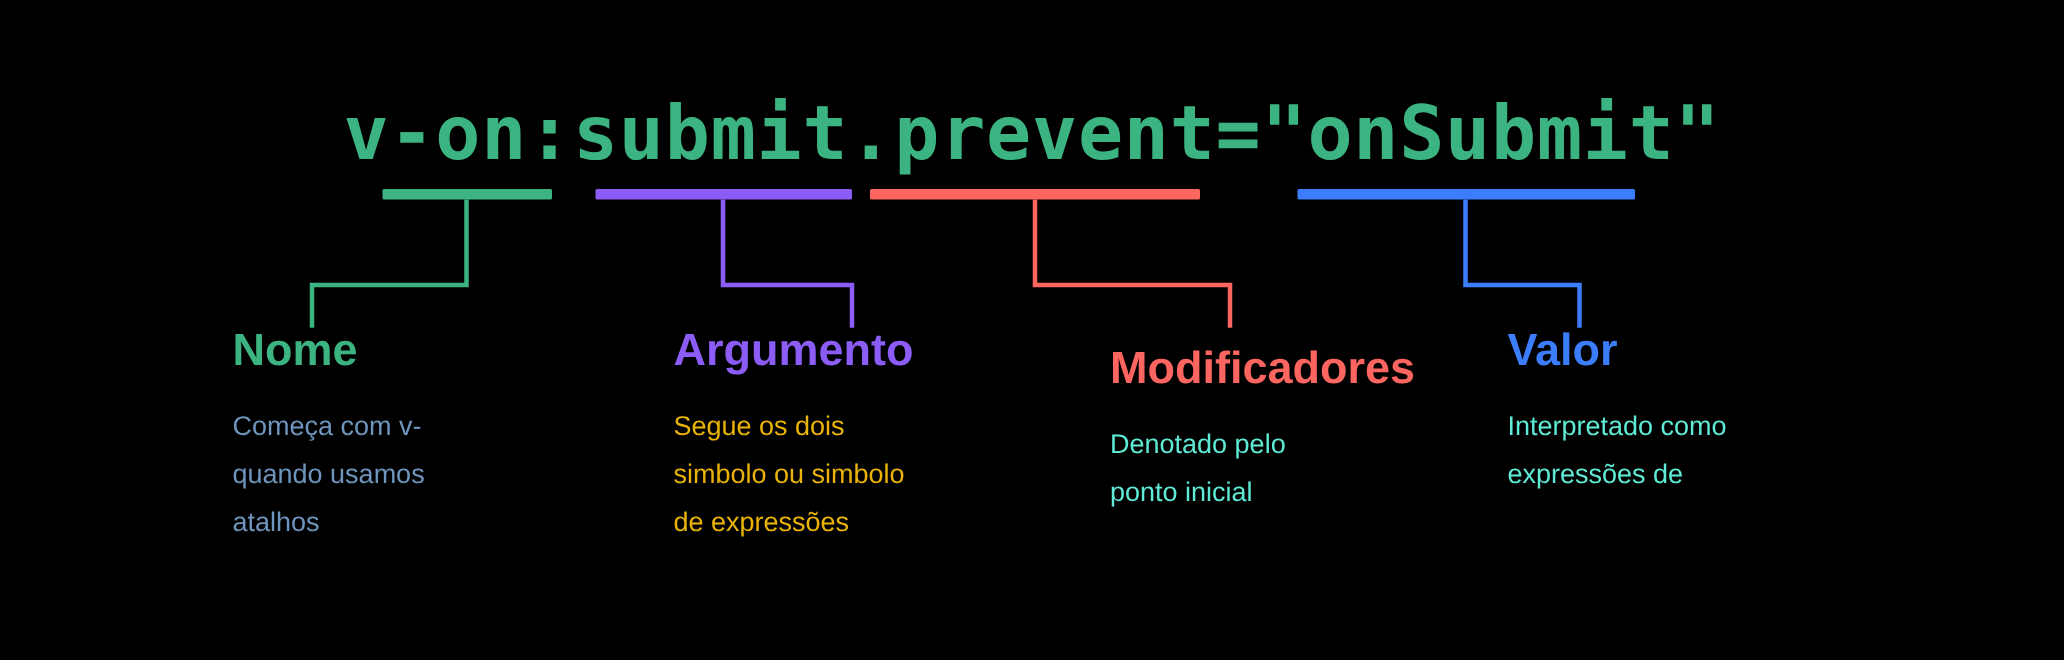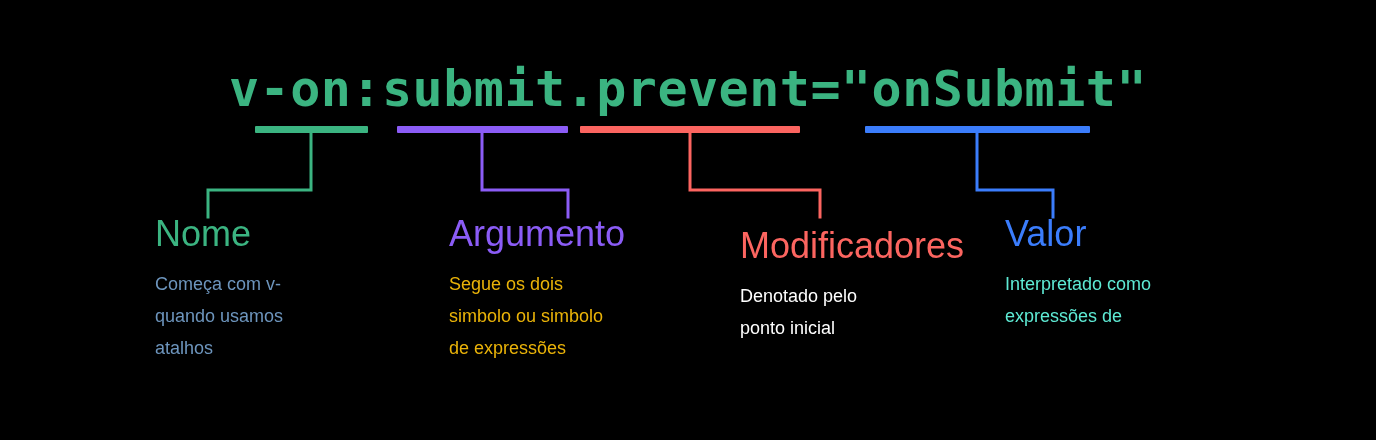--- a/index.html
+++ b/index.html
@@ -52,22 +52,22 @@
   }
   .connector svg { display: block; }
 
   
   .col {
     position: absolute;
     top: 216px;
   }
   .col-title {
     font-family: "Liberation Sans", sans-serif;
-    font-size: 36px;
-    font-weight: 400;
+    font-size: 30px;
+    font-weight: 700;
     line-height: 36px;
     margin: 0 0 16px 0;
     white-space: nowrap;
   }
   .col-desc {
     font-family: "Liberation Sans", sans-serif;
     font-size: 18px;
     font-weight: 400;
     line-height: 32px;
     color: #6d95bd;
@@ -121,21 +121,21 @@
       <div class="col" style="left: 449px; width: 250px;">
         <div class="col-title" style="color: rgb(139, 92, 246);">Argumento</div>
         <div class="col-desc" style="color: #eab308;">
           <div>Segue os dois</div>
           <div>simbolo ou simbolo</div>
           <div>de expressões</div>
         </div>
       </div>
       <div class="col" style="left: 740px; width: 250px;">
         <div class="col-title" style="color: rgb(252, 101, 96); margin-top: 12px;">Modificadores</div>
-        <div class="col-desc" style="color: #ffffff;">
+        <div class="col-desc" style="color: #5eead4;">
           <div>Denotado pelo</div>
           <div>ponto inicial</div>
         </div>
       </div>
       <div class="col" style="left: 1005px; width: 260px;">
         <div class="col-title" style="color: rgb(59, 125, 252);">Valor</div>
         <div class="col-desc" style="color: #5eead4;">
           <div>Interpretado como</div>
           <div>expressões de</div>
         </div>

